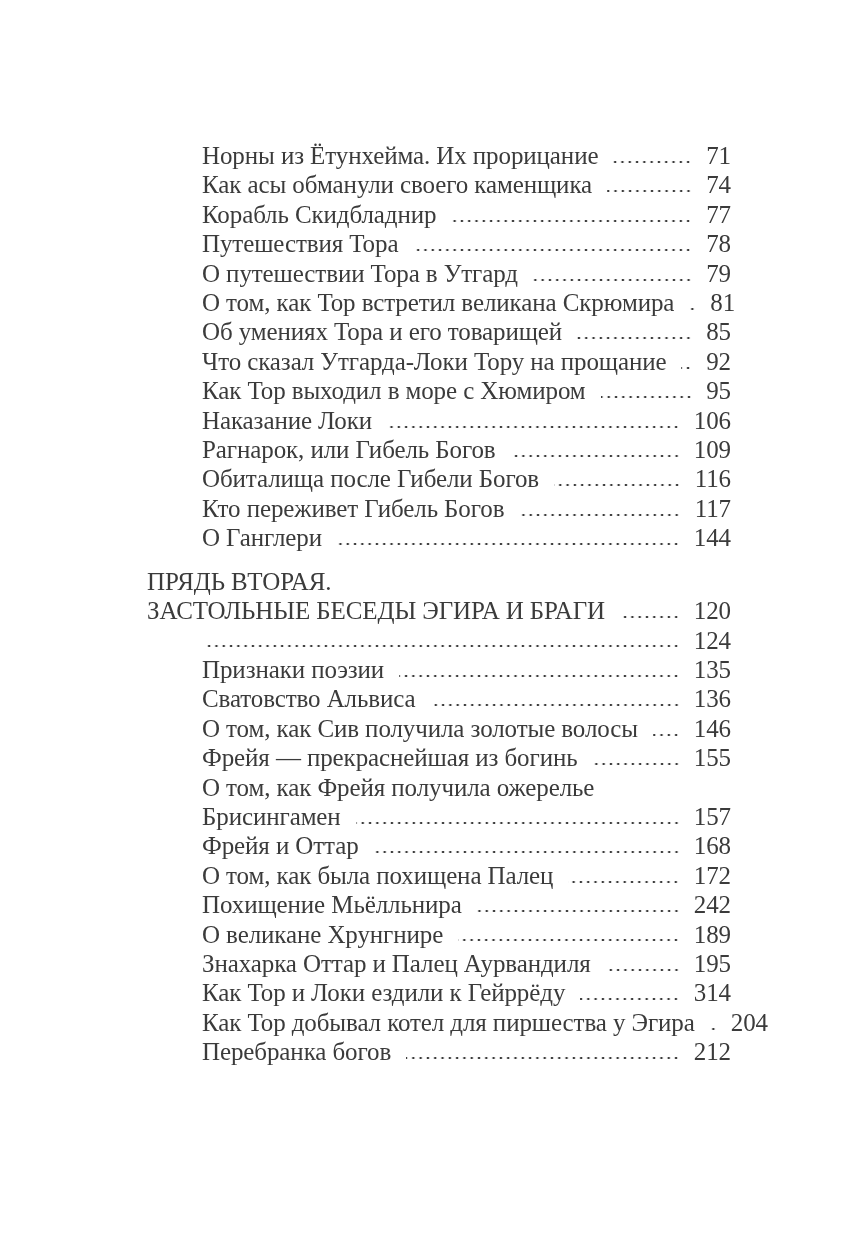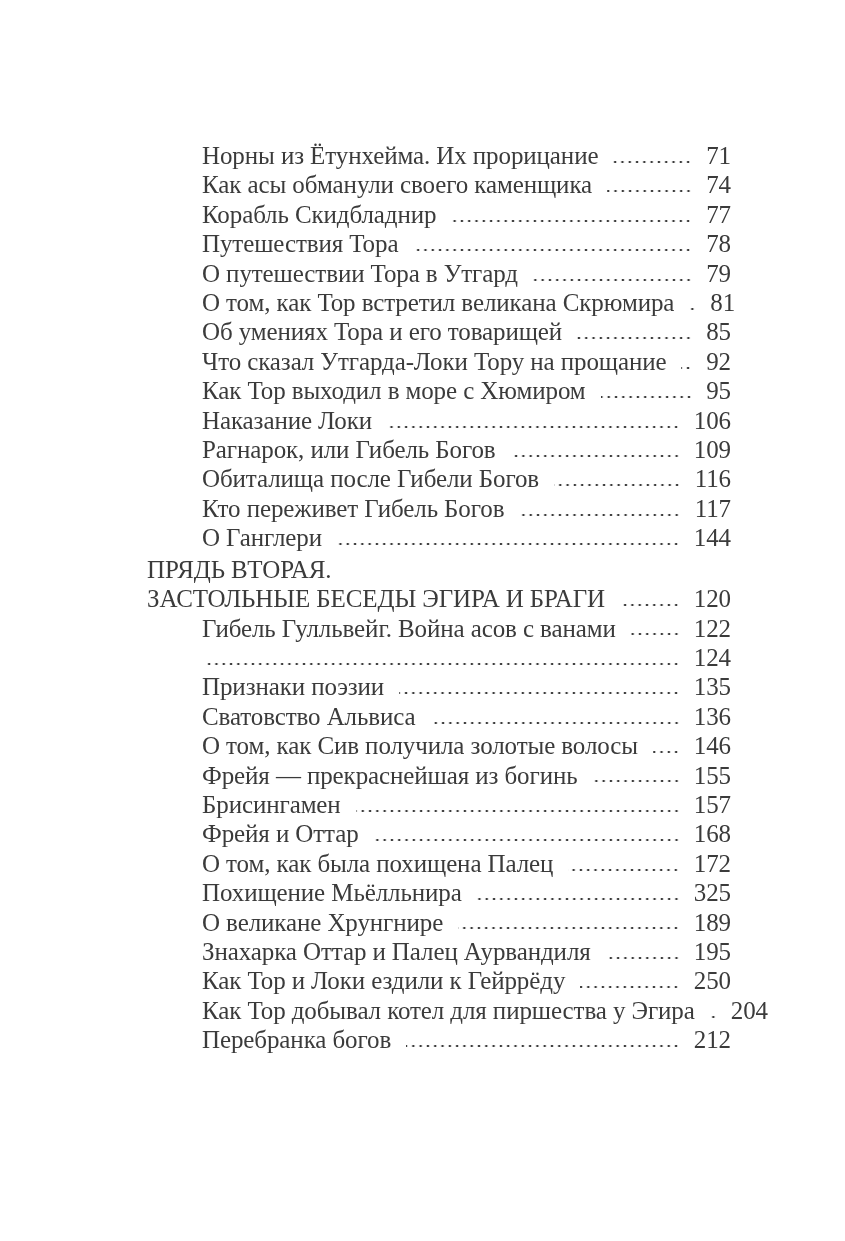--- a/index.html
+++ b/index.html
@@ -19,21 +19,21 @@
   .toc {
     position: absolute;
     left: 147px;
     top: 141px;
     width: 584px;
     font-size: 25px;
     line-height: 29.4px;
     letter-spacing: -0.1px;
   }
   .section + .section {
-    margin-top: 2px;
+    margin-top: 14px;
   }
   .heading-line {
     white-space: nowrap;
   }
   .entry-row {
     display: flex;
     align-items: flex-end;
     gap: 10px;
   }
   .indent {
@@ -140,25 +140,20 @@
       <div class="section">
         <div class="heading">
           <div class="heading-line">ПРЯДЬ ВТОРАЯ.</div>
           <div class="entry-row">
             <span class="heading-title">ЗАСТОЛЬНЫЕ БЕСЕДЫ ЭГИРА И БРАГИ</span>
             <span class="leader"></span>
             <span class="page-num">120</span>
           </div>
         </div>
         <div class="entry-row indent">
-          <span class="entry-title">Гибель Гулльвейг. Война асов с ванами</span>
-          <span class="leader"></span>
-          <span class="page-num">122</span>
-        </div>
-        <div class="entry-row indent">
           <span class="leader"></span>
           <span class="page-num">124</span>
         </div>
         <div class="entry-row indent">
           <span class="entry-title">Признаки поэзии</span>
           <span class="leader"></span>
           <span class="page-num">135</span>
         </div>
         <div class="entry-row indent">
           <span class="entry-title">Сватовство Альвиса</span>
@@ -168,54 +163,55 @@
         <div class="entry-row indent">
           <span class="entry-title">О том, как Сив получила золотые волосы</span>
           <span class="leader"></span>
           <span class="page-num">146</span>
         </div>
         <div class="entry-row indent">
           <span class="entry-title">Фрейя — прекраснейшая из богинь</span>
           <span class="leader"></span>
           <span class="page-num">155</span>
         </div>
+        <div class="entry-pre indent">О том, как Фрейя получила ожерелье</div>
         <div class="entry-row indent">
           <span class="entry-title">Брисингамен</span>
           <span class="leader"></span>
           <span class="page-num">157</span>
         </div>
         <div class="entry-row indent">
           <span class="entry-title">Фрейя и Оттар</span>
           <span class="leader"></span>
           <span class="page-num">168</span>
         </div>
         <div class="entry-row indent">
           <span class="entry-title">О том, как была похищена Палец</span>
           <span class="leader"></span>
           <span class="page-num">172</span>
         </div>
         <div class="entry-row indent">
           <span class="entry-title">Похищение Мьёлльнира</span>
           <span class="leader"></span>
-          <span class="page-num">325</span>
+          <span class="page-num">242</span>
         </div>
         <div class="entry-row indent">
           <span class="entry-title">О великане Хрунгнире</span>
           <span class="leader"></span>
           <span class="page-num">189</span>
         </div>
         <div class="entry-row indent">
           <span class="entry-title">Знахарка Оттар и Палец Аурвандиля</span>
           <span class="leader"></span>
           <span class="page-num">195</span>
         </div>
         <div class="entry-row indent">
           <span class="entry-title">Как Тор и Локи ездили к Гейррёду</span>
           <span class="leader"></span>
-          <span class="page-num">250</span>
+          <span class="page-num">314</span>
         </div>
         <div class="entry-row indent">
           <span class="entry-title">Как Тор добывал котел для пиршества у Эгира</span>
           <span class="leader"></span>
           <span class="page-num">204</span>
         </div>
         <div class="entry-row indent">
           <span class="entry-title">Перебранка богов</span>
           <span class="leader"></span>
           <span class="page-num">212</span>

